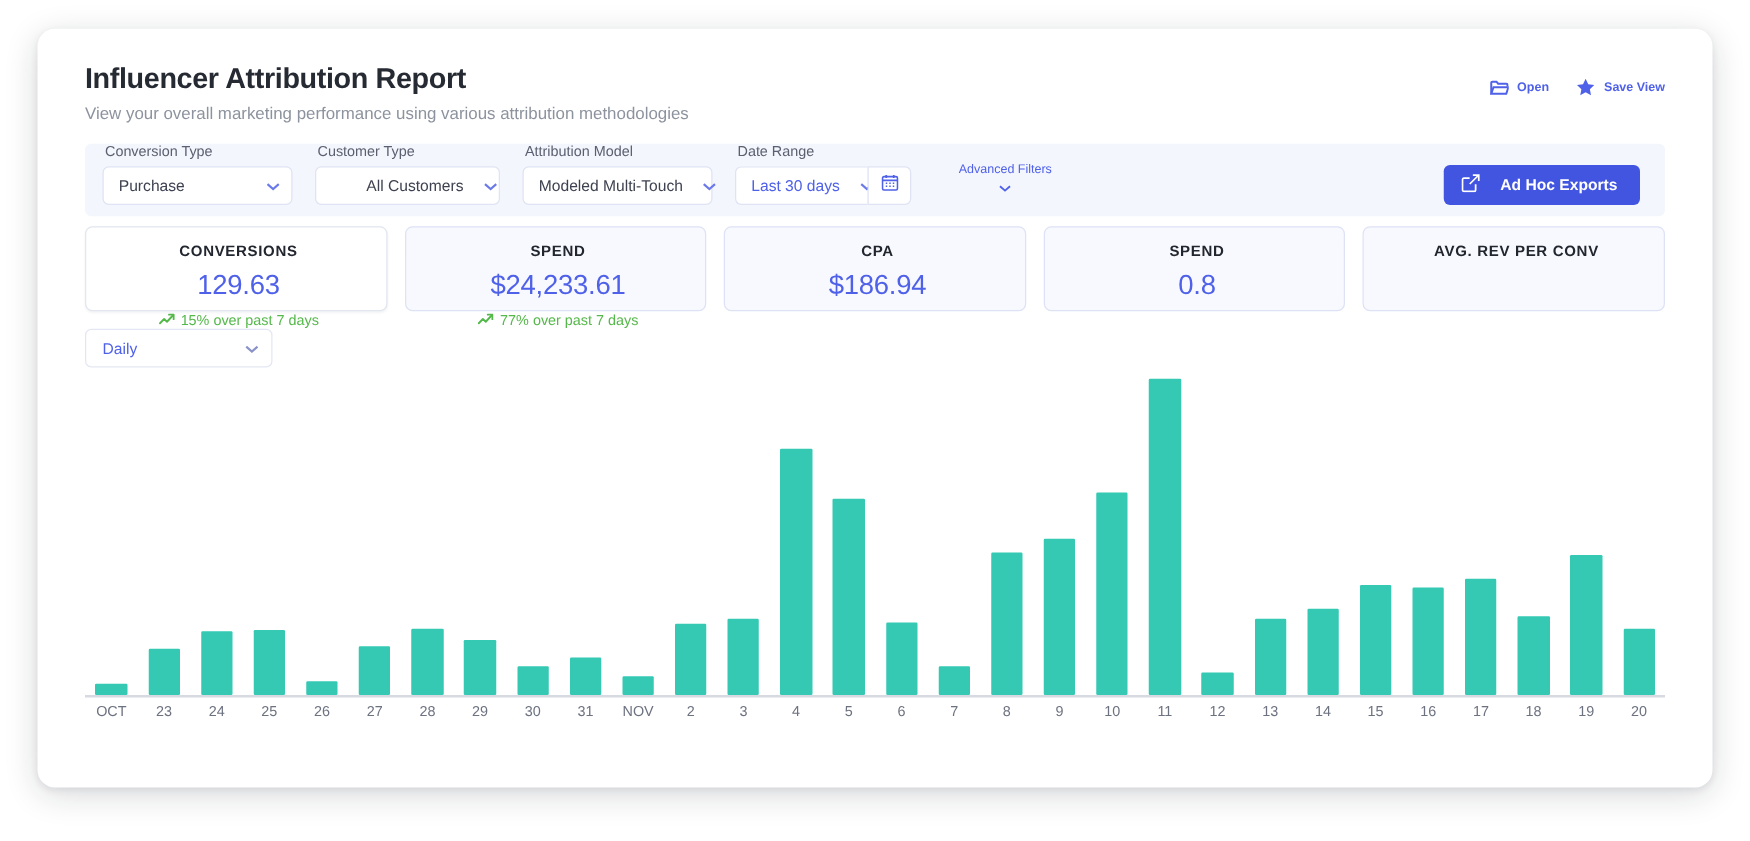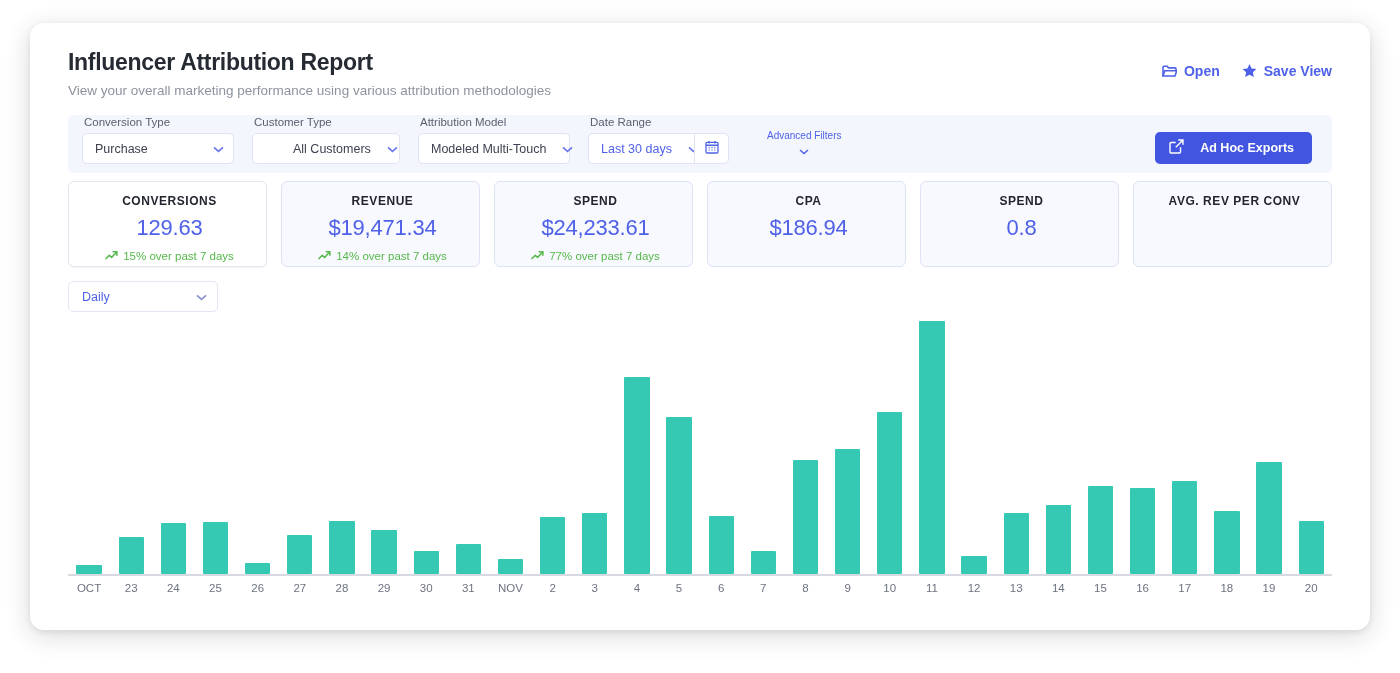--- a/index.html
+++ b/index.html
@@ -41,21 +41,21 @@
     right: 38px; top: 40px;
     display: flex;
     align-items: center;
     gap: 22px;
   }
   .hdr-action {
     display: flex;
     align-items: center;
     gap: 7px;
     color: #4f61e8;
-    font-size: 14px;
+    font-size: 10px;
     font-weight: bold;
     cursor: pointer;
     white-space: nowrap;
   }
   .hdr-action svg { display: block; }
 
   
   .filterbar {
     margin: 10px 38px 0 38px;
     background: #f4f6fd;
@@ -133,21 +133,21 @@
     align-items: flex-start;
     gap: 14px;
   }
   .kpi {
     flex: 1;
     border: 1px solid #dde2f5;
     border-radius: 6px;
     background: #f8f9fe;
     padding: 12px 4px 10px 8px;
     text-align: center;
-    height: 86px;
+    height: 68px;
     cursor: pointer;
   }
   .kpi.active {
     background: #ffffff;
     border-color: #e2e6ef;
     box-shadow: 0 1px 2px rgba(20,25,60,0.05);
   }
   .kpi-label {
     font-size: 12px;
     font-weight: bold;
@@ -343,33 +343,20 @@
         <span>
           <svg width="13" height="10" viewBox="0 0 13 10" fill="none" stroke="#55b84a" stroke-width="1.5" stroke-linecap="round" stroke-linejoin="round">
             <path d="M1 8.6l3.3-3.4 2.3 2.2L11.6 2"></path>
               <path d="M8.2 1.7h3.7v3.6"></path>
           </svg>
         </span>
         <span>15% over past 7 days</span>
       </div>
     </div>
 
-    <div class="kpi">
-      <div class="kpi-label">REVENUE</div>
-      <div class="kpi-value">$19,471.34</div>
-      <div class="kpi-trend">
-        <span>
-          <svg width="13" height="10" viewBox="0 0 13 10" fill="none" stroke="#55b84a" stroke-width="1.5" stroke-linecap="round" stroke-linejoin="round">
-            <path d="M1 8.6l3.3-3.4 2.3 2.2L11.6 2"></path>
-              <path d="M8.2 1.7h3.7v3.6"></path>
-          </svg>
-        </span>
-        <span>14% over past 7 days</span>
-      </div>
-    </div>
 
     <div class="kpi">
       <div class="kpi-label">SPEND</div>
       <div class="kpi-value">$24,233.61</div>
       <div class="kpi-trend">
         <span>
           <svg width="13" height="10" viewBox="0 0 13 10" fill="none" stroke="#55b84a" stroke-width="1.5" stroke-linecap="round" stroke-linejoin="round">
             <path d="M1 8.6l3.3-3.4 2.3 2.2L11.6 2"></path>
               <path d="M8.2 1.7h3.7v3.6"></path>
           </svg>

